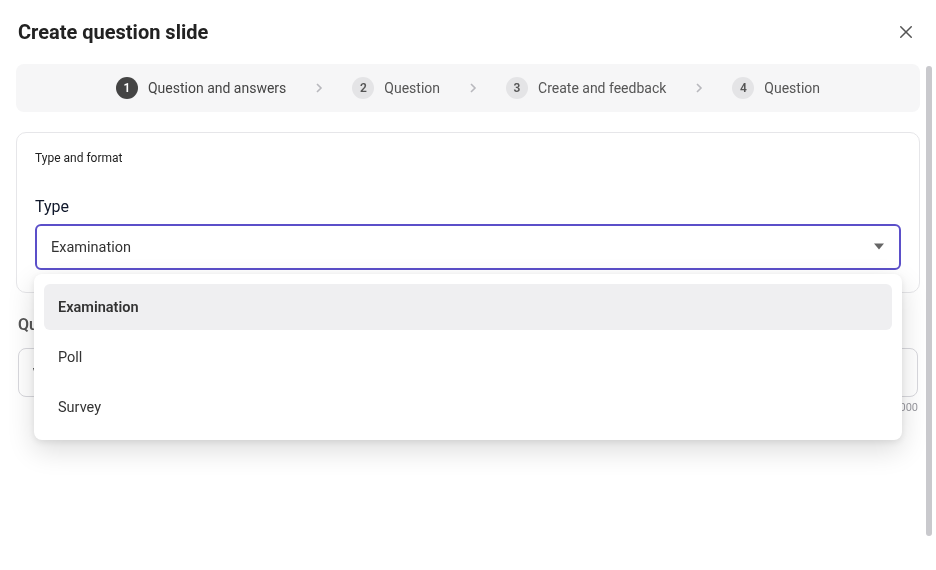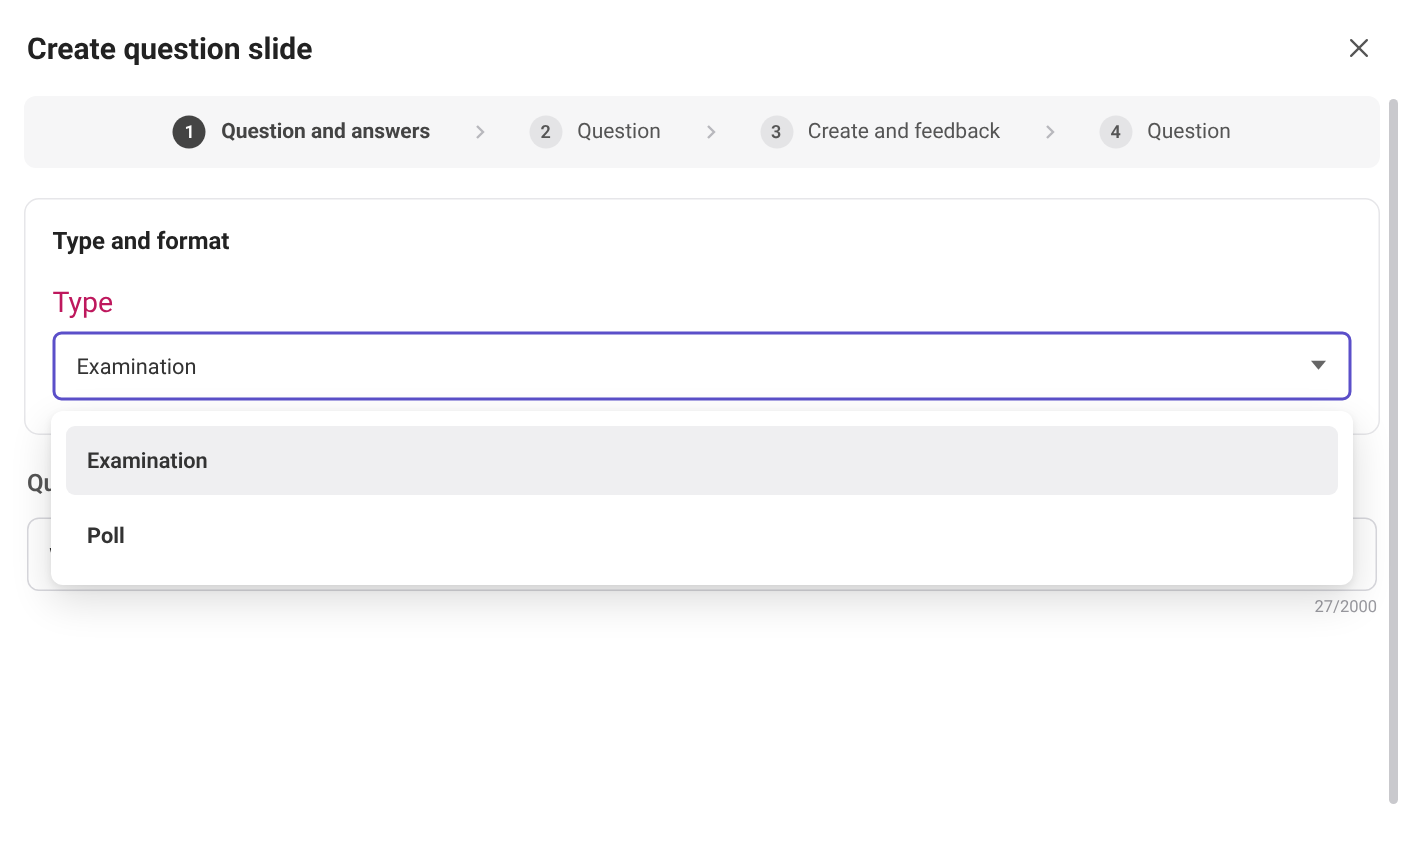--- a/index.html
+++ b/index.html
@@ -7,36 +7,36 @@
   .modal { position: relative; width: 936px; height: 472px; padding: 20px 16px 0 16px; }
   .modal-header { display: flex; align-items: center; justify-content: space-between; margin-bottom: 20px; padding: 0 2px; }
   .modal-title { font-size: 20px; font-weight: 700; color: #222; }
   .close-btn { width: 24px; height: 24px; display:flex; align-items:center; justify-content:center; cursor:pointer; color:#555; }
   .close-btn svg { width: 18px; height: 18px; }
 
   .stepper { background: #f6f6f7; border-radius: 8px; height: 48px; display: flex; align-items: center; justify-content: center; gap: 28px; margin-bottom: 20px; }
   .step { display: flex; align-items: center; gap: 10px; font-size: 14px; color: #555; }
   .step .num { width: 22px; height: 22px; border-radius: 50%; background: #e4e4e6; color: #555; display:flex; align-items:center; justify-content:center; font-size: 12px; font-weight: 600; }
   .step.active .num { background: #444; color: #fff; }
-  .step.active .label { color: #444; font-weight: 700; }
+  .step.active .label { color: #444; font-weight: 400; }
   .chev { color: #b8b8bd; display:flex; align-items:center; }
   .chev svg { width: 10px; height: 10px; }
 
   .card { border: 1px solid #e6e6e9; border-radius: 10px; padding: 18px 18px 22px 18px; margin-bottom: 22px; background: #fff; }
-  .card-title { font-size: 16px; font-weight: 700; margin-bottom: 20px; }
-  .field-label { font-size: 19px; color: #be185d; margin-bottom: 8px; }
+  .card-title { font-size: 12px; font-weight: 400; margin-bottom: 32px; }
+  .field-label { font-size: 16px; color: #0f172a; margin-bottom: 8px; }
   .select { position: relative; border: 2px solid #5b4fc9; border-radius: 6px; height: 46px; display:flex; align-items:center; padding: 0 14px; cursor: pointer; }
   .select-value { font-size: 14.5px; color: #333; }
   .select-caret { position: absolute; right: 14px; top: 50%; transform: translateY(-50%); color: #666; }
   .select-caret svg { width: 12px; height: 12px; }
 
   .dropdown { position: absolute; left: 34px; right: 34px; top: 274px; background: #fff; border-radius: 8px; box-shadow: 0 10px 28px rgba(0,0,0,0.14), 0 2px 6px rgba(0,0,0,0.08); padding: 10px; z-index: 10; }
   .dropdown-item { height: 46px; display:flex; align-items:center; padding: 0 14px; border-radius: 6px; font-size: 14.5px; color: #333; cursor:pointer; }
   .dropdown-item.selected { background: #efeff1; font-weight: 600; }
-  .dropdown-item + .dropdown-item { margin-top: 4px; font-weight: bold; }
+  .dropdown-item + .dropdown-item { margin-top: 4px; }
 
   .question-section { padding: 0 2px; }
   .question-header { display:flex; align-items:baseline; gap: 10px; margin-bottom: 14px; }
   .question-title { font-size: 16px; font-weight: 600; color: #555; }
   .required { font-size: 12px; color: #9a9aa0; font-style: italic; }
   .question-input-wrap { border: 1px solid #d8d8dd; border-radius: 8px; padding: 14px 14px; }
   .question-input { width: 100%; border: none; outline: none; font-size: 14.5px; color: #333; background: transparent; }
   .counter { text-align: right; font-size: 11px; color: #9a9aa0; margin-top: 4px; }
 
   .scroll-indicator { position: absolute; right: 4px; top: 66px; width: 6px; height: 470px; background: #c9c9cd; border-radius: 3px; }
@@ -110,17 +110,18 @@
     </div>
     <div class="question-input-wrap">
       <input class="question-input" type="text" value="Why is Brainshark the best?" style="">
     </div>
     <div class="counter">27/2000</div>
   </div>
 
   <div class="dropdown">
     <div class="dropdown-item selected">Examination</div>
     <div class="dropdown-item">Poll</div>
+    <div class="dropdown-item">Survey</div>
   </div>
 
   <div class="scroll-indicator"></div>
 
 </div>
 
 </body></html>

